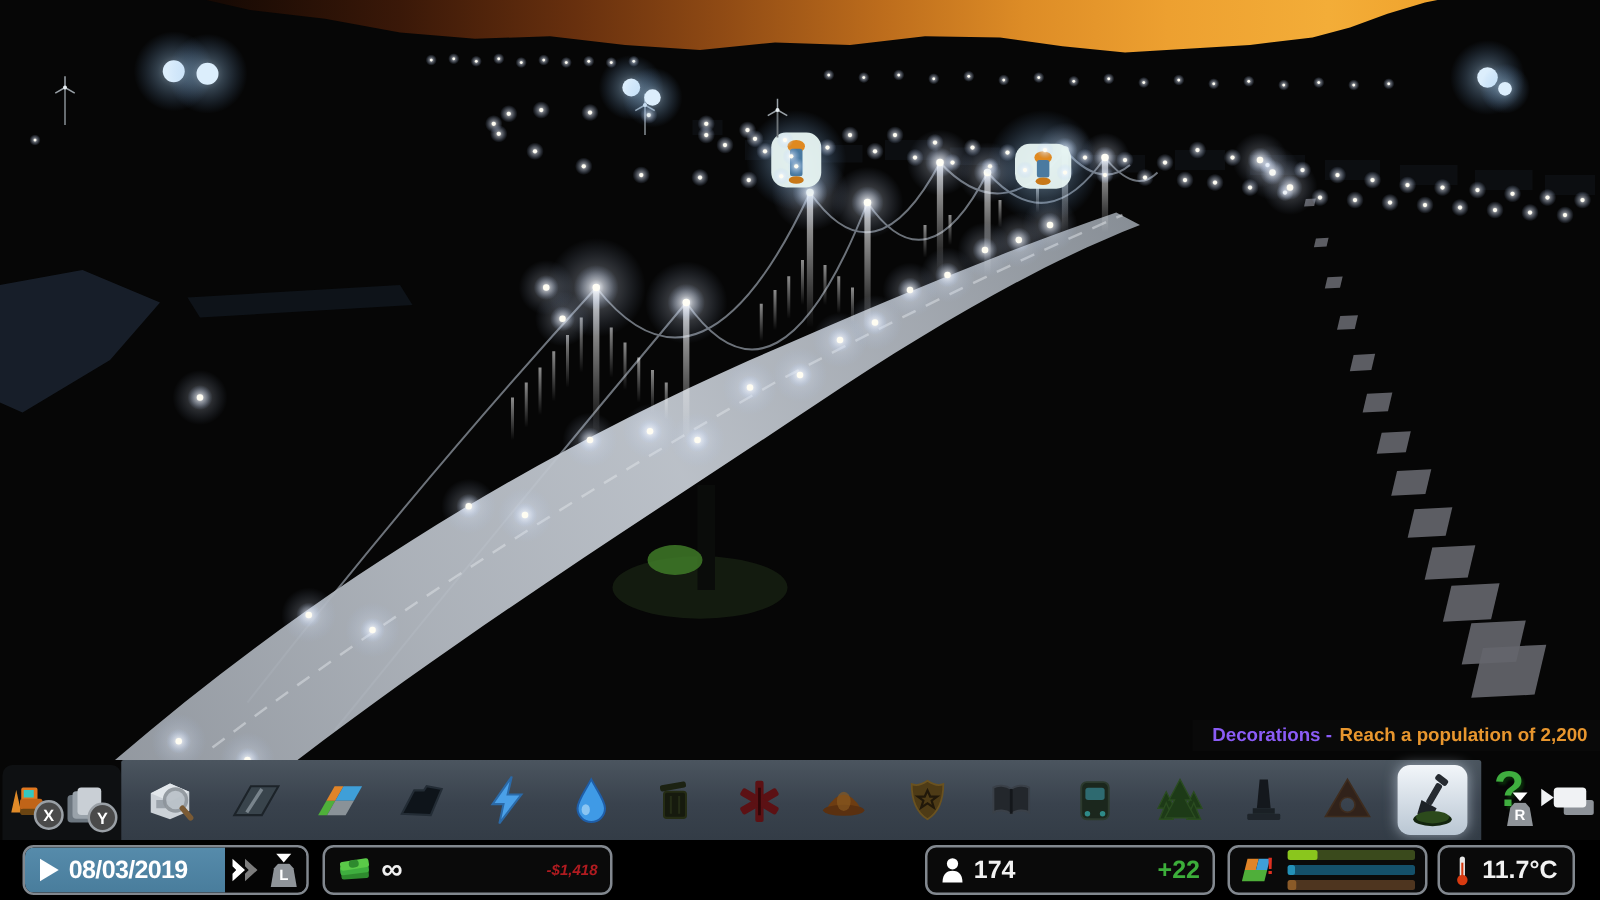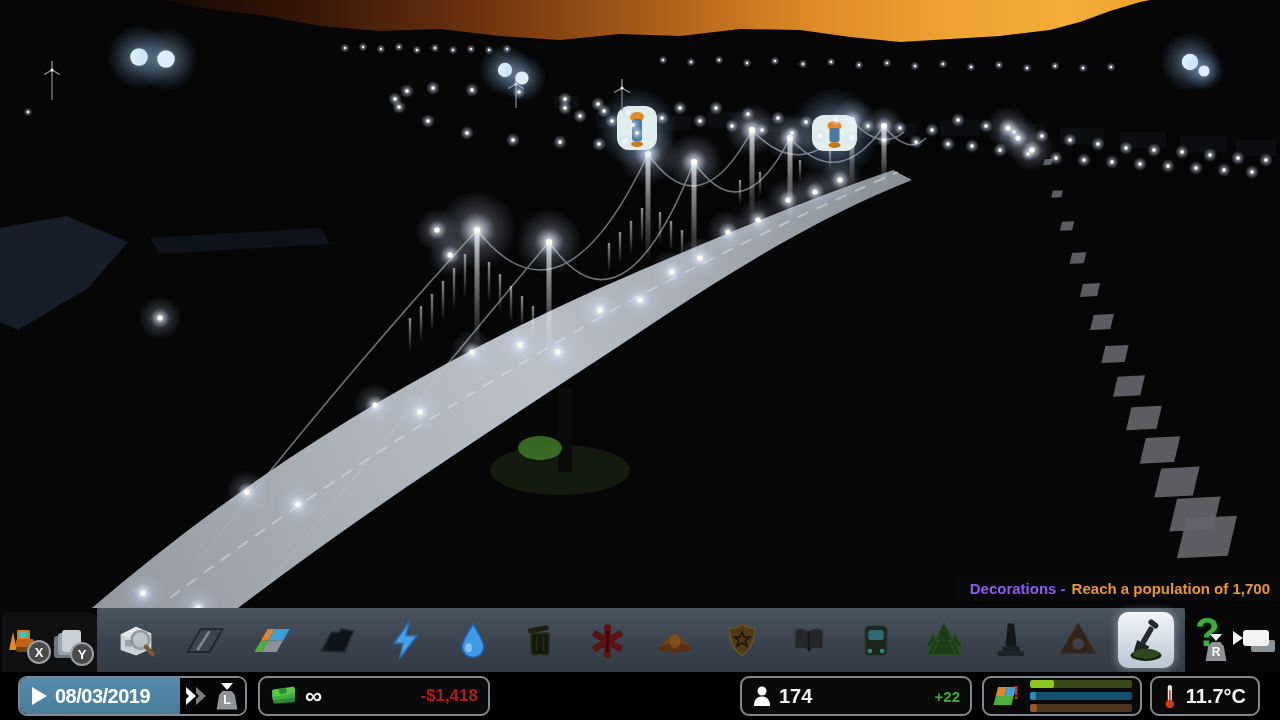--- a/index.html
+++ b/index.html
@@ -47,22 +47,22 @@
             border-left:15px solid #fff;margin:0 8px 0 12px;}
   .date-text{color:#fff;font-weight:bold;font-size:20px;letter-spacing:-.5px;}
   .date-black{flex:1;height:100%;display:flex;align-items:center;justify-content:space-evenly;background:#050505;}
   .p-money{left:258px;width:232px;padding:0 10px;}
   .p-city{left:500px;width:232px;justify-content:center;}
   .p-pop{left:740px;width:232px;padding:0 10px;}
   .p-demand{left:982px;width:160px;padding:0 8px;}
   .p-temp{left:1150px;width:110px;padding:0 12px;}
   .stat-main{color:#f2f2f2;font-weight:bold;font-size:20px;margin-left:7px;}
   .stat-right{margin-left:auto;font-weight:bold;}
-  .money-delta{color:#b01b20;font-size:17px;}
-  .pop-delta{color:#3cae3a;font-size:15px;}
+  .money-delta{color:#b01b20;font-size:12px;font-style:italic;}
+  .pop-delta{color:#3cae3a;font-size:20px;}
   .city-text{color:#eaeaea;font-weight:bold;font-size:19px;}
   .temp-text{color:#f2f2f2;font-weight:bold;font-size:20px;margin-left:10px;}
   .inf{font-size:24px;line-height:20px;}
   .bars{display:flex;flex-direction:column;gap:4px;margin-left:8px;flex:1;}
   .bar{height:8px;border-radius:2px;position:relative;overflow:hidden;}
   .bar>i{position:absolute;left:0;top:0;bottom:0;border-radius:2px;}
   .bar.res{background:#3a4a1c;} .bar.res>i{background:#8ac61d;}
   .bar.com{background:#14506a;} .bar.com>i{background:#2391b8;}
   .bar.ind{background:#4e351f;} .bar.ind>i{background:#8a5a28;}
 </style>
@@ -525,21 +525,21 @@
         <circle cx="522" cy="78" r="6.6000000000000005" fill="#dceefc"></circle>
         <circle cx="1190" cy="62" r="30" fill="url(#gb)" opacity="0.6"></circle>
         <circle cx="1190" cy="62" r="8.25" fill="#dceefc"></circle>
         <circle cx="1204" cy="71" r="20" fill="url(#gb)" opacity="0.6"></circle>
         <circle cx="1204" cy="71" r="5.5" fill="#dceefc"></circle>
       </g>
   </svg>
 
   <div class="abs tooltip">
     <span class="tt-title">Decorations -</span>
-    <span class="tt-req">Reach a population of 1,700</span>
+    <span class="tt-req">Reach a population of 2,200</span>
   </div>
 
   <div class="abs tb-left">
     <div class="abs tb-left-bg"></div>
     <div class="mini-btn" style="left:5px;top:12px;">
       <svg viewBox="0 0 42 42">
         <path d="M8,12 L12,30 L4,30 Z" fill="#e08a28"></path>
         <rect x="12" y="10" width="13" height="10" rx="1.5" fill="#e07820"></rect>
         <rect x="14" y="12" width="8" height="6" fill="#35c8c0"></rect>
         <rect x="11" y="19" width="18" height="9" rx="2" fill="#c06418"></rect>

